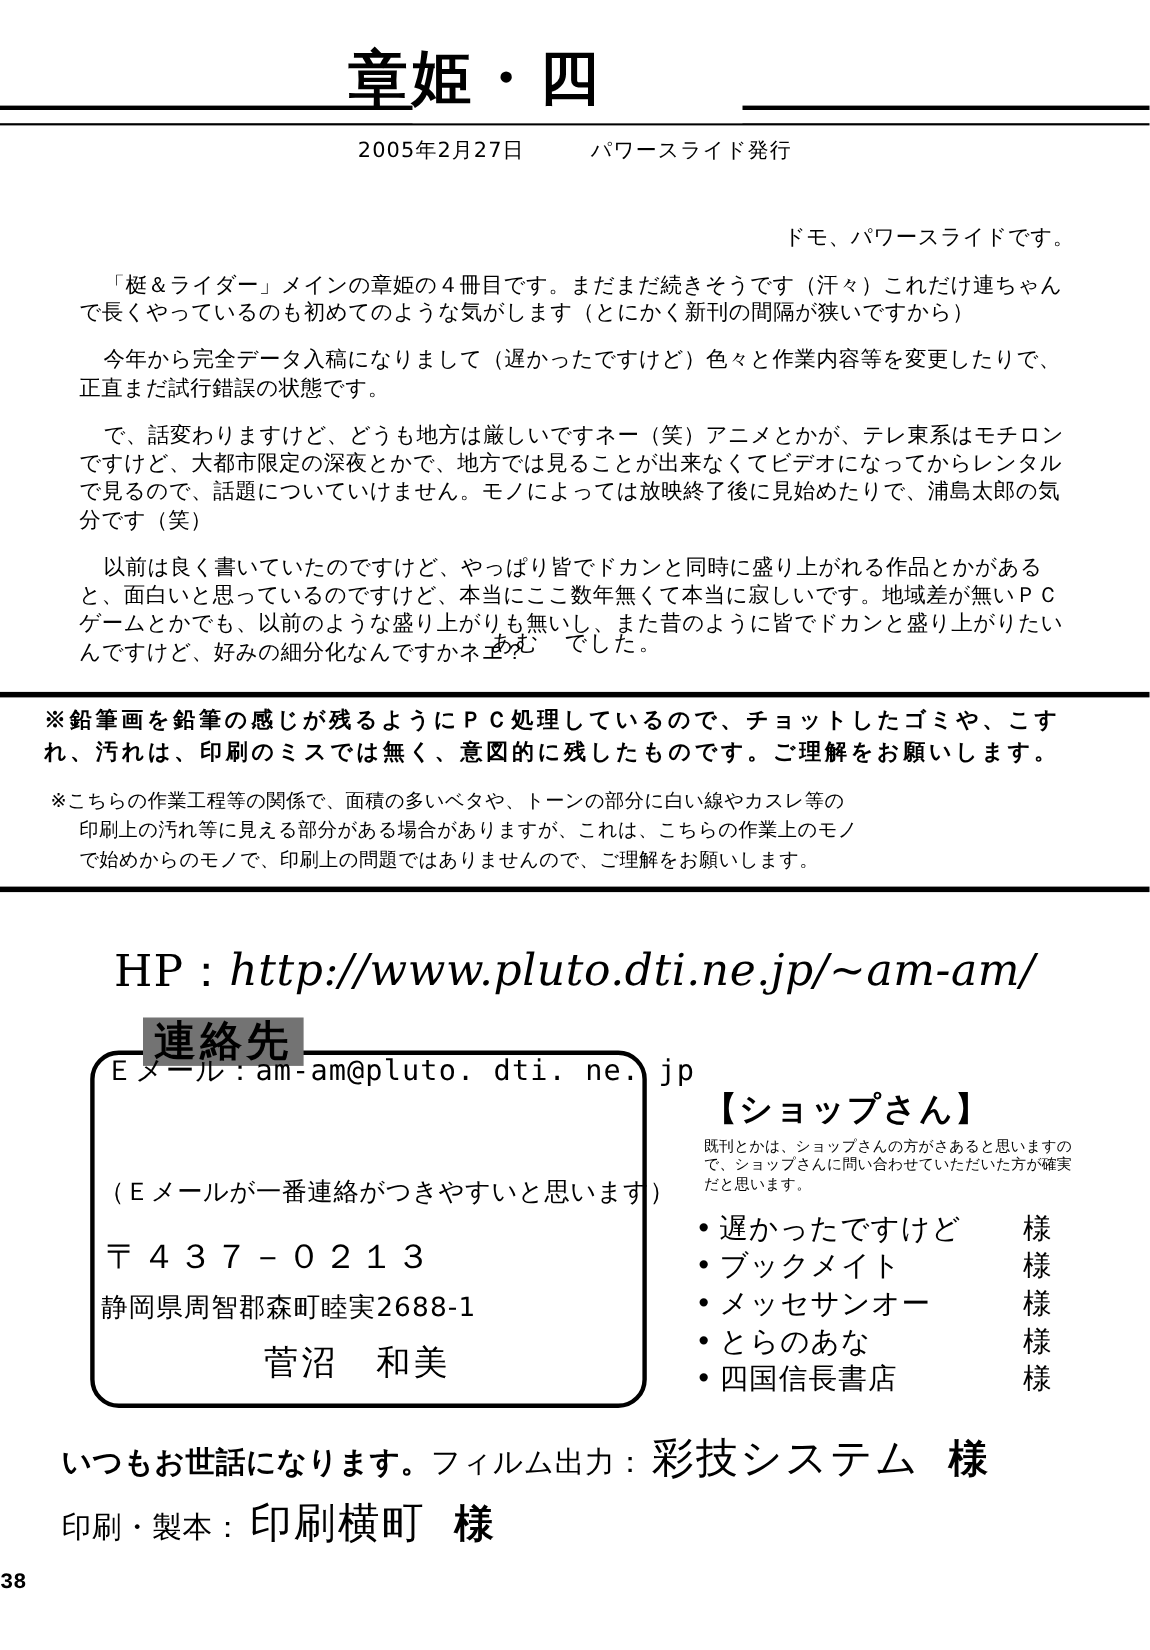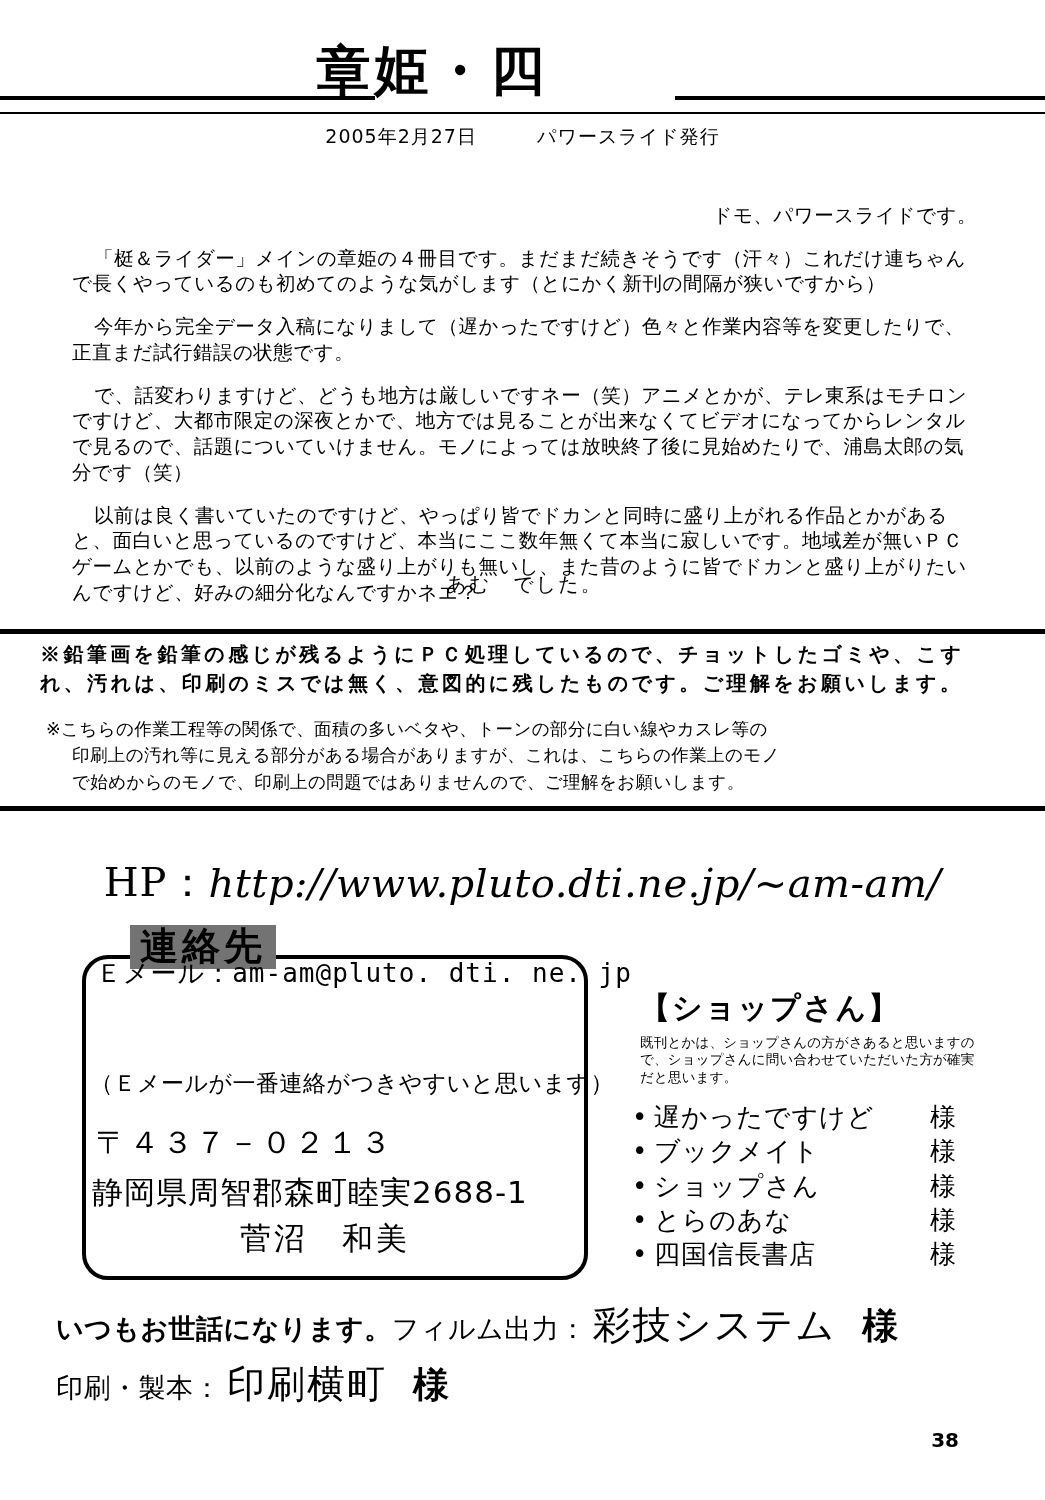--- a/index.html
+++ b/index.html
@@ -190,21 +190,21 @@
     position: absolute;
     left: 96px;
     top: 1122px;
     font-size: 31px;
     letter-spacing: 2px;
   }
   .address {
     position: absolute;
     left: 92px;
     top: 1172px;
-    font-size: 31px;
+    font-size: 24px;
     letter-spacing: 1px;
   }
   .person {
     position: absolute;
     left: 240px;
     top: 1218px;
     font-size: 31px;
     letter-spacing: 3px;
   }
 
@@ -285,23 +285,24 @@
     font-weight: bold;
     margin-left: 26px;
   }
 
   
   .page-number {
     position: absolute;
     left: 0;
     top: 1428px;
     width: 959px;
-    text-align: right;
+    text-align: left;
     font-size: 20px;
     font-weight: bold;
+    font-family: Liberation Mono, monospace;
   }
 </style>
 </head>
 <body>
 
 <div class="header-block">
   <div class="title-mask"></div>
   <div class="rule-top"></div>
   <div class="rule-top2"></div>
   <div class="doujin-title">章姫・四</div>
@@ -352,21 +353,21 @@
     <span>遅かったですけど</span>
     <span class="sama">様</span>
   </li>
   <li>
     <span class="bullet">•</span>
     <span>ブックメイト</span>
     <span class="sama">様</span>
   </li>
   <li>
     <span class="bullet">•</span>
-    <span>ショップさん</span>
+    <span>メッセサンオー</span>
     <span class="sama">様</span>
   </li>
   <li>
     <span class="bullet">•</span>
     <span>とらのあな</span>
     <span class="sama">様</span>
   </li>
   <li>
     <span class="bullet">•</span>
     <span>四国信長書店</span>

